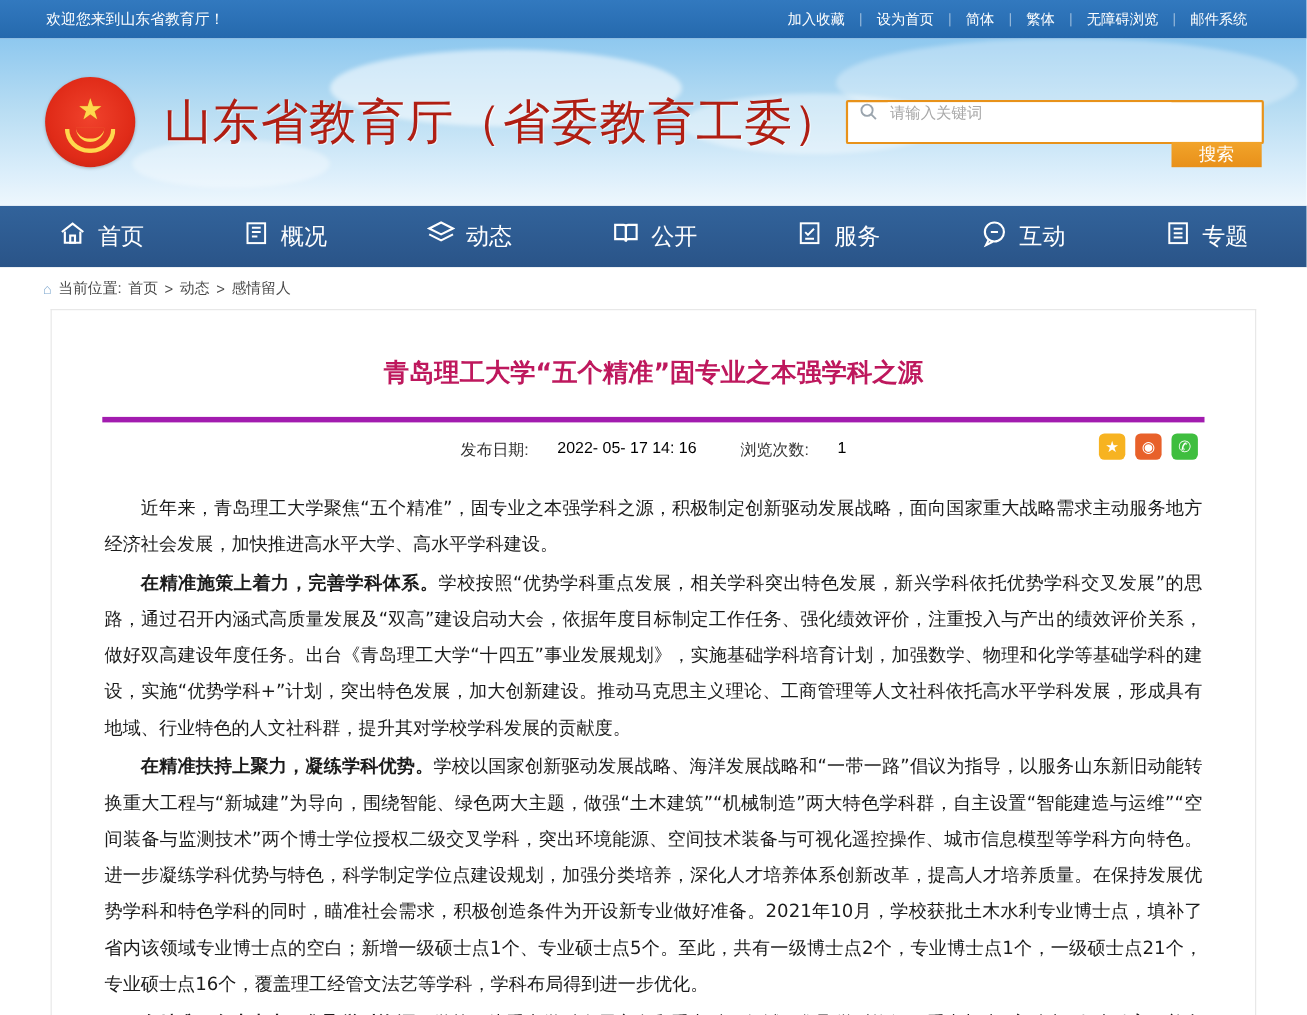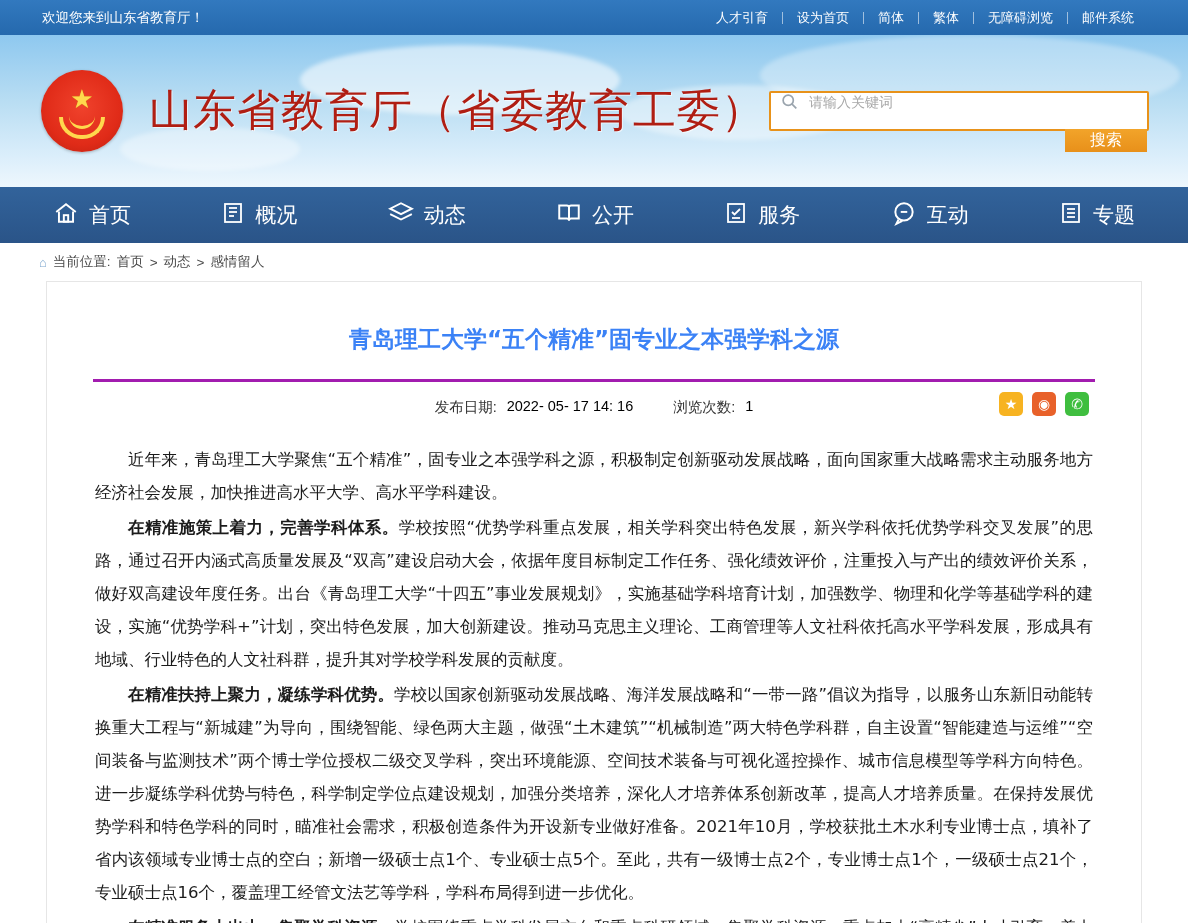--- a/index.html
+++ b/index.html
@@ -210,37 +210,37 @@
     background: #ffffff;
     border: 1px solid #e6e6e6;
     border-bottom: 0;
     padding: 34px 46px 10px 46px;
     min-height: 640px;
   }
   .art-title {
     text-align: center;
     font-size: 23px;
     font-weight: bold;
-    color: #3b82f6;
+    color: #be185d;
     line-height: 1.5;
     padding: 6px 10px 22px 10px;
-    border-bottom: 3px solid #a21caf;
+    border-bottom: 5px solid #a21caf;
     font-family: "DejaVu Sans", "Liberation Sans", sans-serif;
   }
   .meta {
     display: flex;
     align-items: center;
     justify-content: center;
     gap: 40px;
     padding: 16px 0 12px 0;
     font-size: 14.5px;
     color: #444;
     position: relative;
   }
-  .meta .m-item { display: flex; gap: 10px; }
+  .meta .m-item { display: flex; gap: 26px; }
   .meta .m-label { color: #333; }
   .meta .m-value { color: #000000; }
   .share {
     position: absolute;
     right: 6px;
     top: 10px;
     display: flex;
     gap: 9px;
     align-items: center;
   }
@@ -271,21 +271,21 @@
   .article b { font-weight: bold; }
 </style>
 </head>
 <body>
 
 <div class="page">
 
   <div class="topbar">
     <div class="welcome">欢迎您来到山东省教育厅！</div>
     <div class="links">
-      <a>人才引育</a>
+      <a>加入收藏</a>
       <span class="sep"></span>
       <a>设为首页</a>
       <span class="sep"></span>
       <a>简体</a>
       <span class="sep"></span>
       <a>繁体</a>
       <span class="sep"></span>
       <a>无障碍浏览</a>
       <span class="sep"></span>
       <a>邮件系统</a>

